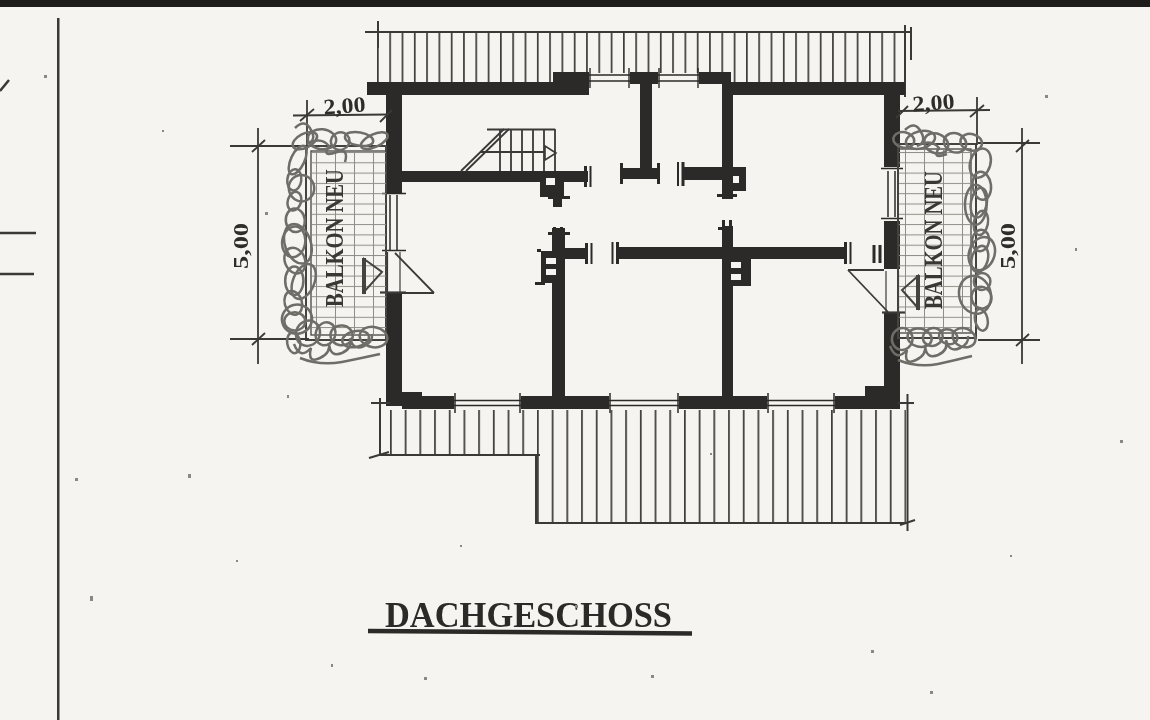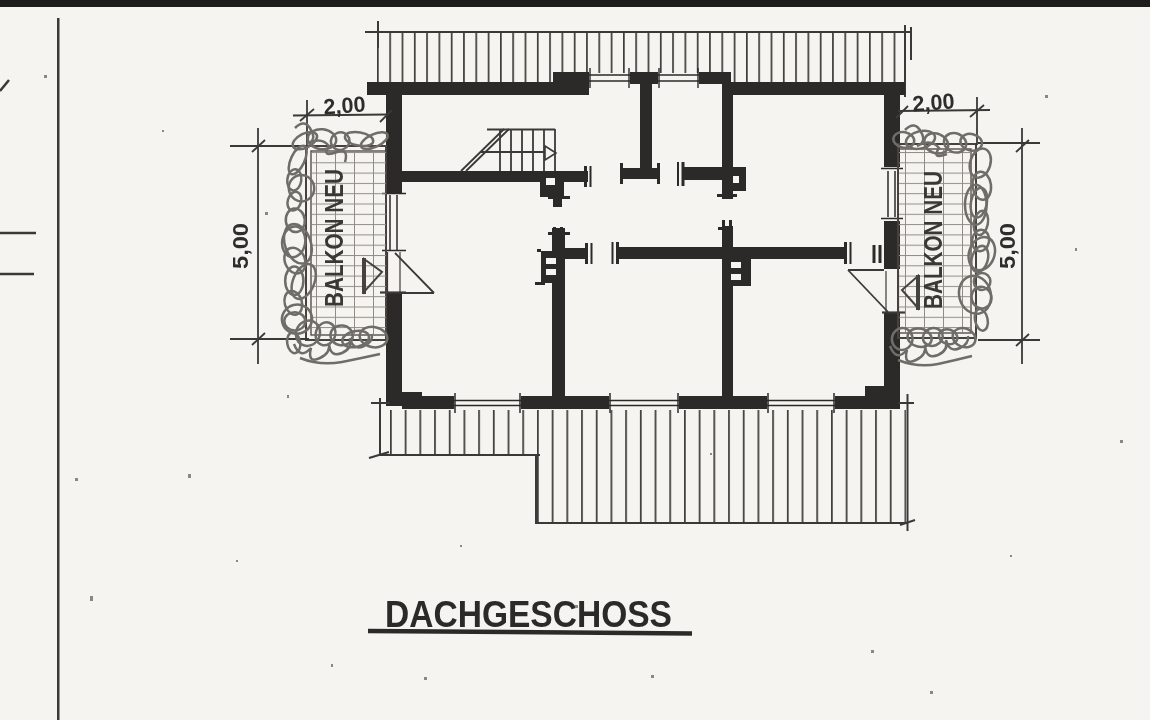--- a/index.html
+++ b/index.html
@@ -1,17 +1,17 @@
 <!DOCTYPE html>
 <html><head>
 <meta charset="utf-8">
 <style>
   html,body{margin:0;padding:0;background:#f5f4f0;}
   #page{position:relative;width:1150px;height:720px;background:#4d7c0f;overflow:hidden;
-        font-family:Liberation Sans, sans-serif;}
+        font-family:Liberation Serif, serif;}
   svg{position:absolute;left:0;top:0;}
 </style>
 </head>
 <body>
 <div id="page">
 <svg width="1150" height="720" viewBox="0 0 1150 720">
 <defs>
   <pattern id="roofHatch" patternUnits="userSpaceOnUse" width="12.3" height="70" x="377" y="33">
     <line x1="0.8" y1="0" x2="0.8" y2="70" stroke="#3e3c39" stroke-width="1.8"></line>
   </pattern>

